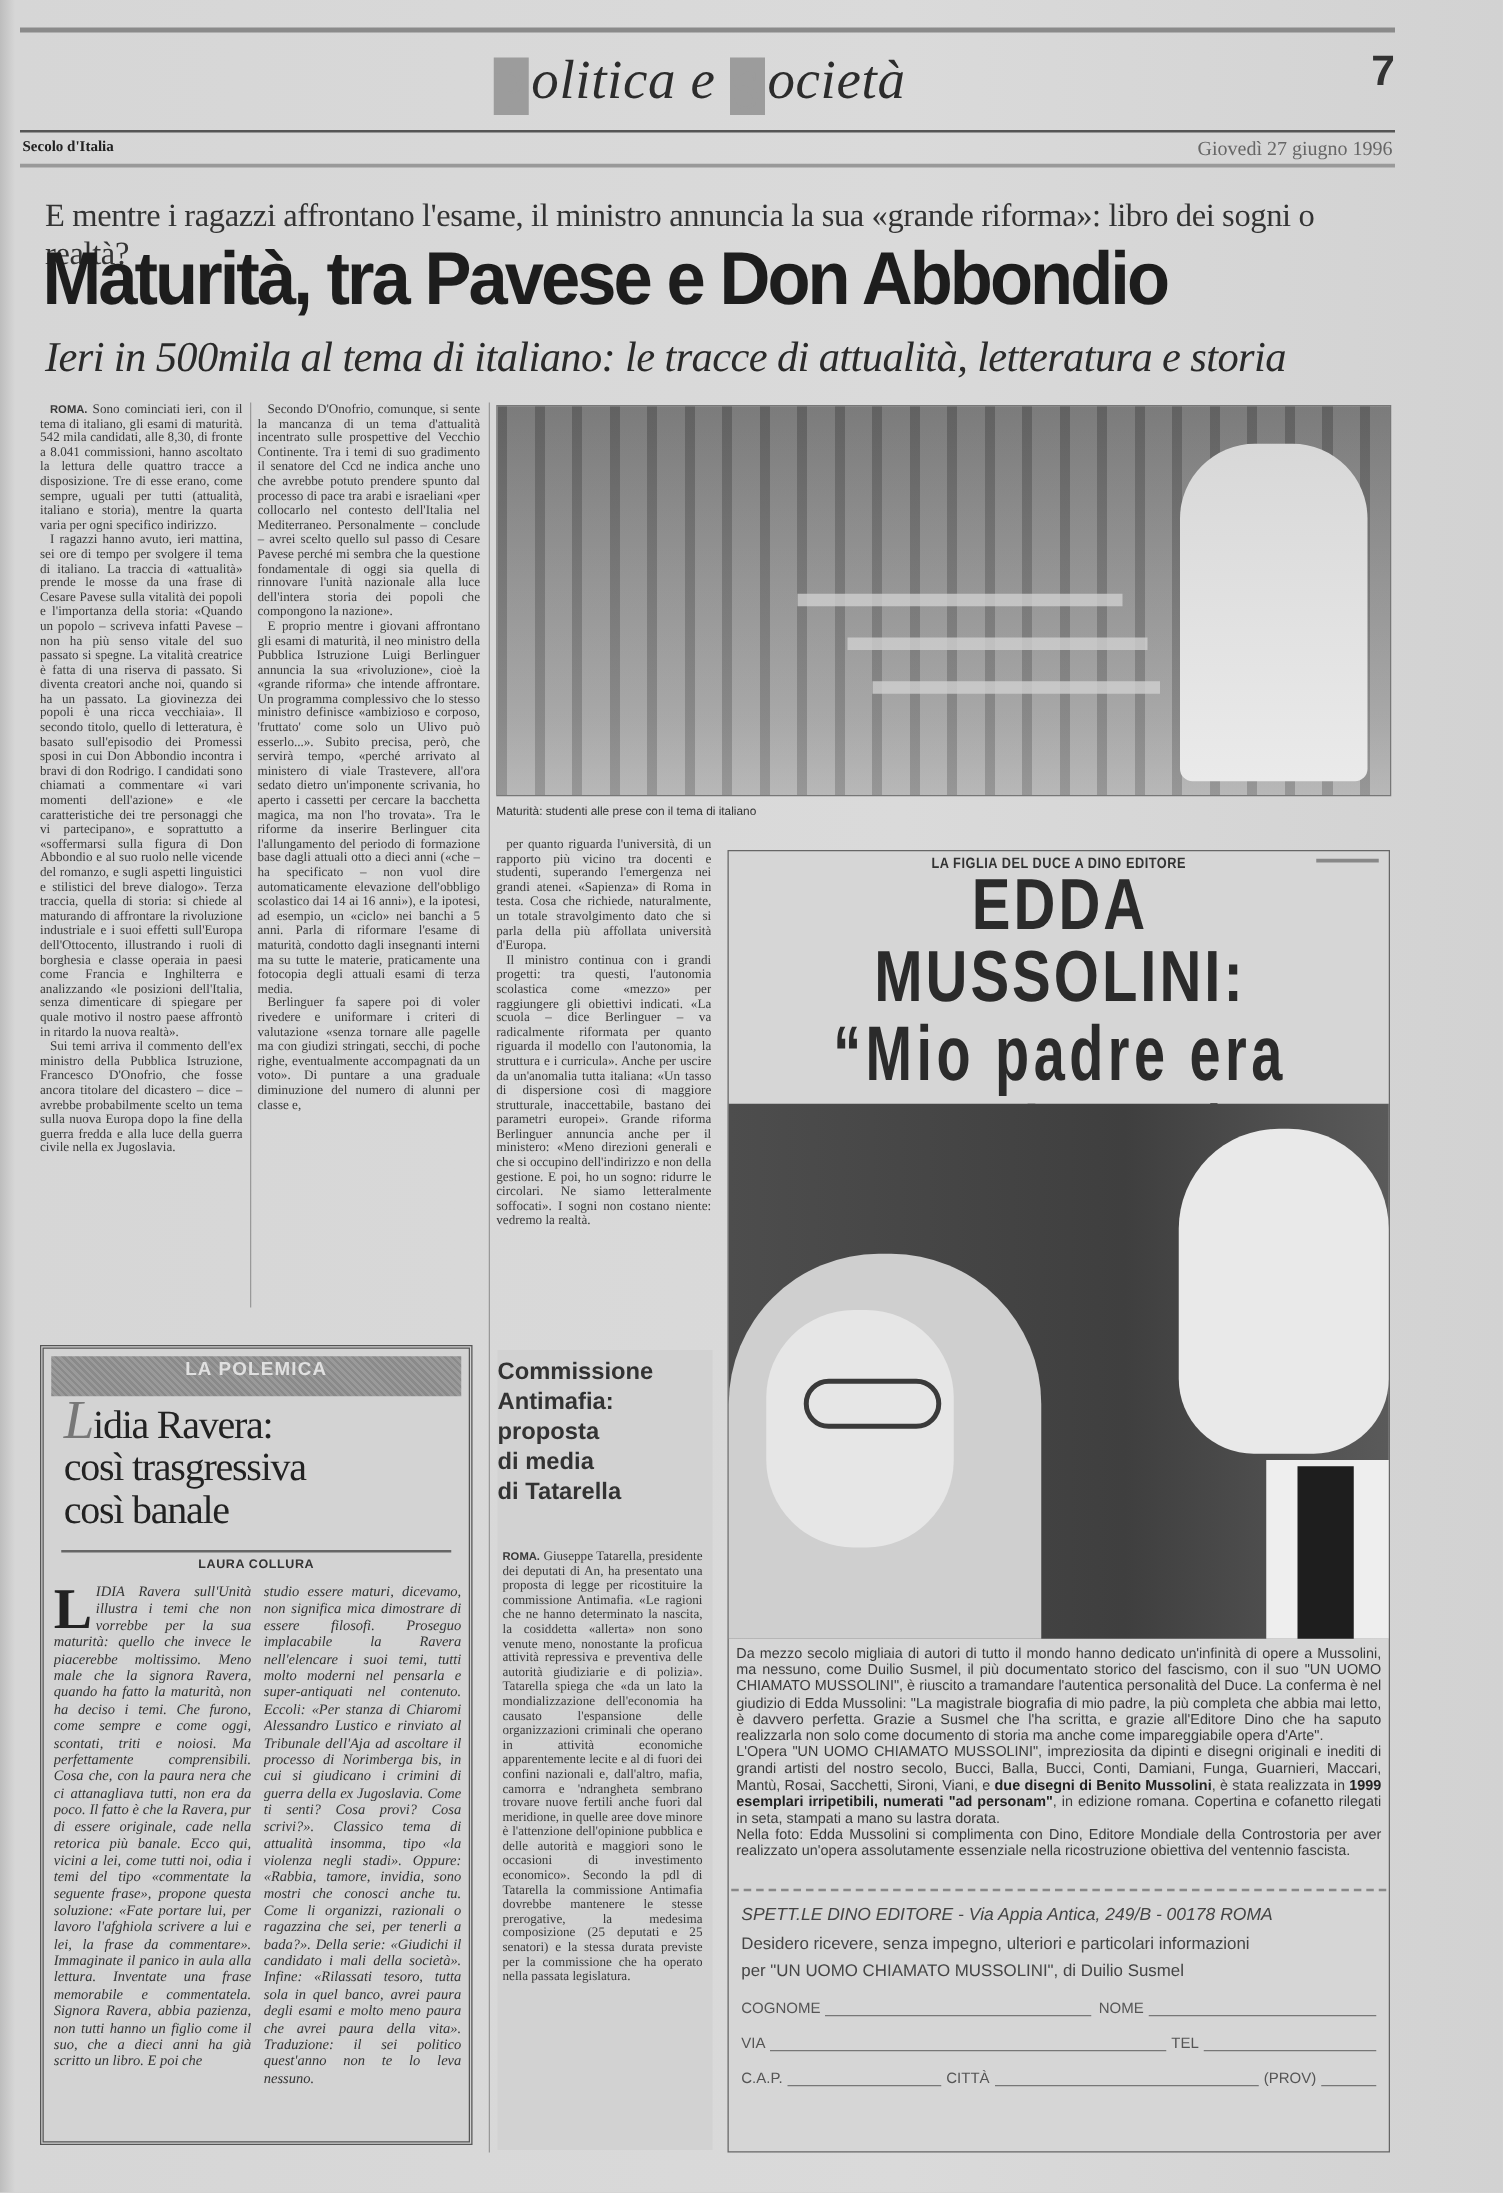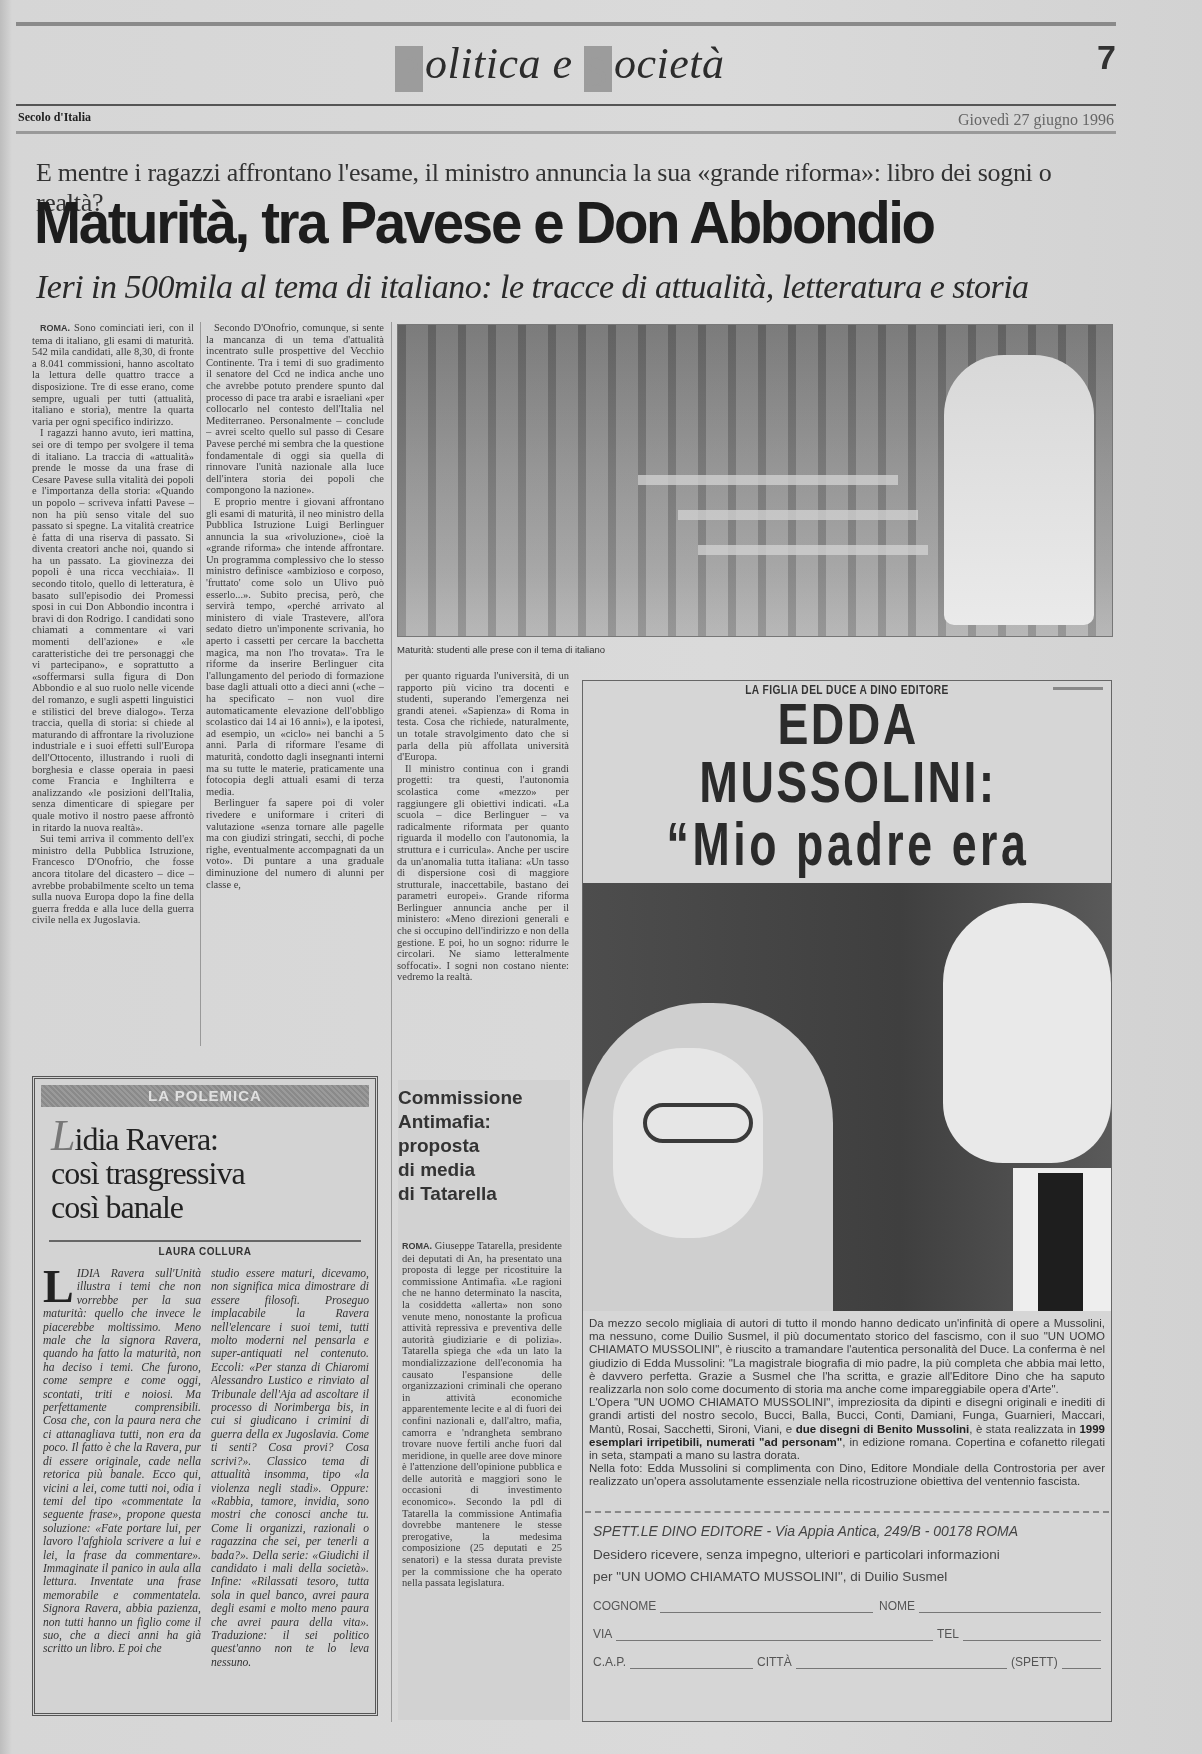--- a/index.html
+++ b/index.html
@@ -40,21 +40,21 @@
   .photo2 .shirt{position:absolute;left:430px;top:285px;width:98px;height:143px;background:#eeeeee}
   .photo2 .tie{position:absolute;left:455px;top:290px;width:45px;height:138px;background:#1e1e1e}
   .ad-body{position:absolute;left:6px;right:6px;top:636px;font-family:"Liberation Sans",sans-serif;font-size:11.5px;line-height:13.2px;color:#3a3a3a;text-align:justify}
   .ad-body b{color:#222}
   .coupon{position:absolute;left:2px;right:2px;top:830px;height:206px;border-top:2px dashed #888}
   .coupon .addr{position:absolute;left:8px;top:10px;font-family:"Liberation Sans",sans-serif;font-style:italic;font-size:14px;color:#444}
   .coupon .line{position:absolute;left:8px;font-family:"Liberation Sans",sans-serif;font-size:13.5px;color:#444}
   .field{position:absolute;font-family:"Liberation Sans",sans-serif;font-size:12px;color:#555;display:flex;align-items:flex-end}
   .field .blank{border-bottom:1px solid #777;height:12px;margin-left:4px;flex:1}
   .polemica{position:absolute;left:32px;top:1076px;width:346px;height:640px;border:3px double #555;background:#d3d3d3}
-  .pol-tag{position:absolute;left:6px;right:6px;top:6px;height:22px;background:repeating-linear-gradient(45deg,#8a8a8a 0 2px,#9a9a9a 2px 4px);text-align:center;font-family:"Liberation Sans",sans-serif;font-weight:bold;font-size:15px;color:#e0e0e0;letter-spacing:1px;line-height:22px}
+  .pol-tag{position:absolute;left:6px;right:6px;top:6px;height:32px;background:repeating-linear-gradient(45deg,#8a8a8a 0 2px,#9a9a9a 2px 4px);text-align:center;font-family:"Liberation Sans",sans-serif;font-weight:bold;font-size:15px;color:#e0e0e0;letter-spacing:1px;line-height:22px}
   .pol-title{position:absolute;left:16px;right:0;top:40px;text-align:left;font-size:32px;line-height:34px;color:#222;letter-spacing:-1px}
   .pol-title .dropL{font-style:italic;font-size:44px;color:#777}
   .pol-sep{position:absolute;left:14px;right:14px;top:161px;height:2px;background:#666}
   .pol-author{position:absolute;left:0;right:0;top:167px;text-align:center;font-family:"Liberation Sans",sans-serif;font-weight:bold;font-size:10px;letter-spacing:.5px;color:#333}
   .pol-col{position:absolute;top:188px;width:158px;font-style:italic;font-size:11.6px;line-height:13.4px;text-align:justify;color:#333;overflow:hidden}
   .pol-col .dc{float:left;font-style:normal;font-size:46px;line-height:40px;margin-right:3px;font-weight:bold;color:#222}
   .anti{position:absolute;left:398px;top:1080px;width:172px;height:640px;background:#d2d2d2}
   .anti-title{text-align:left;font-family:"Liberation Sans",sans-serif;font-weight:bold;font-size:19px;line-height:24px;color:#333;margin-top:6px}
   .anti-col{position:absolute;left:4px;top:160px;width:160px;font-size:10.5px;line-height:11.6px;text-align:justify;color:#3a3a3a}
   .anti-col .lead{font-family:"Liberation Sans",sans-serif;font-weight:bold;font-size:9px}
@@ -148,21 +148,21 @@
         </div>
       <div class="field" style="left:8px;top:142px;width:160px">
           <span>C.A.P.</span>
           <span class="blank"></span>
         </div>
       <div class="field" style="left:172px;top:142px;width:250px">
           <span>CITTÀ</span>
           <span class="blank"></span>
         </div>
       <div class="field" style="left:426px;top:142px;width:90px">
-          <span>(SPETT)</span>
+          <span>(PROV)</span>
           <span class="blank"></span>
         </div>
     </div>
   </div>
 
   <div class="polemica">
     <div class="pol-tag">LA POLEMICA</div>
     <div class="pol-title">
       <div><span class="dropL">L</span><span>idia Ravera:</span></div>
       <div>così trasgressiva</div>

